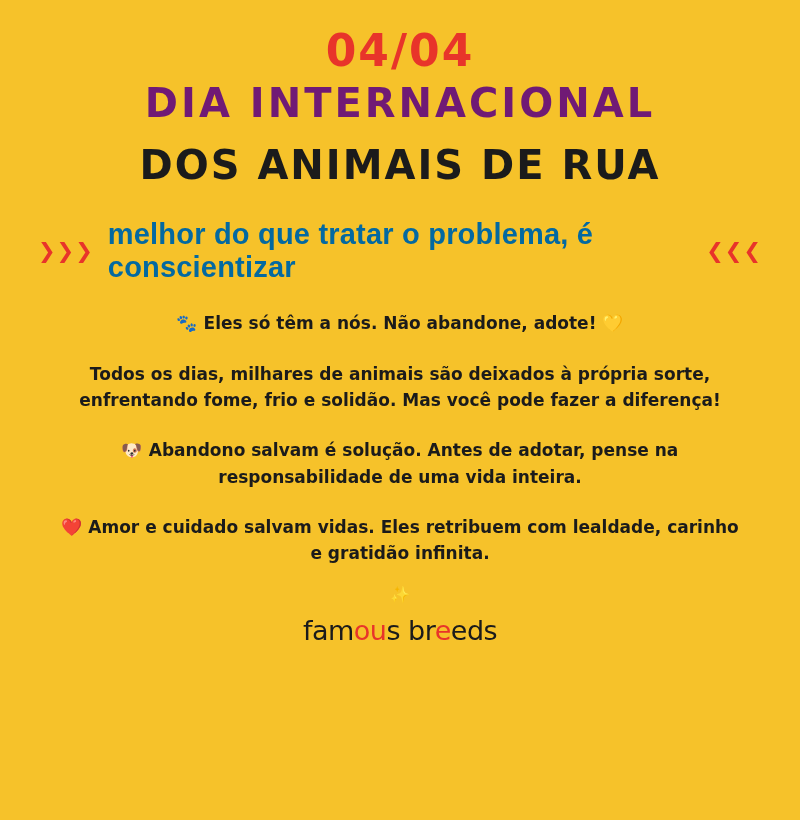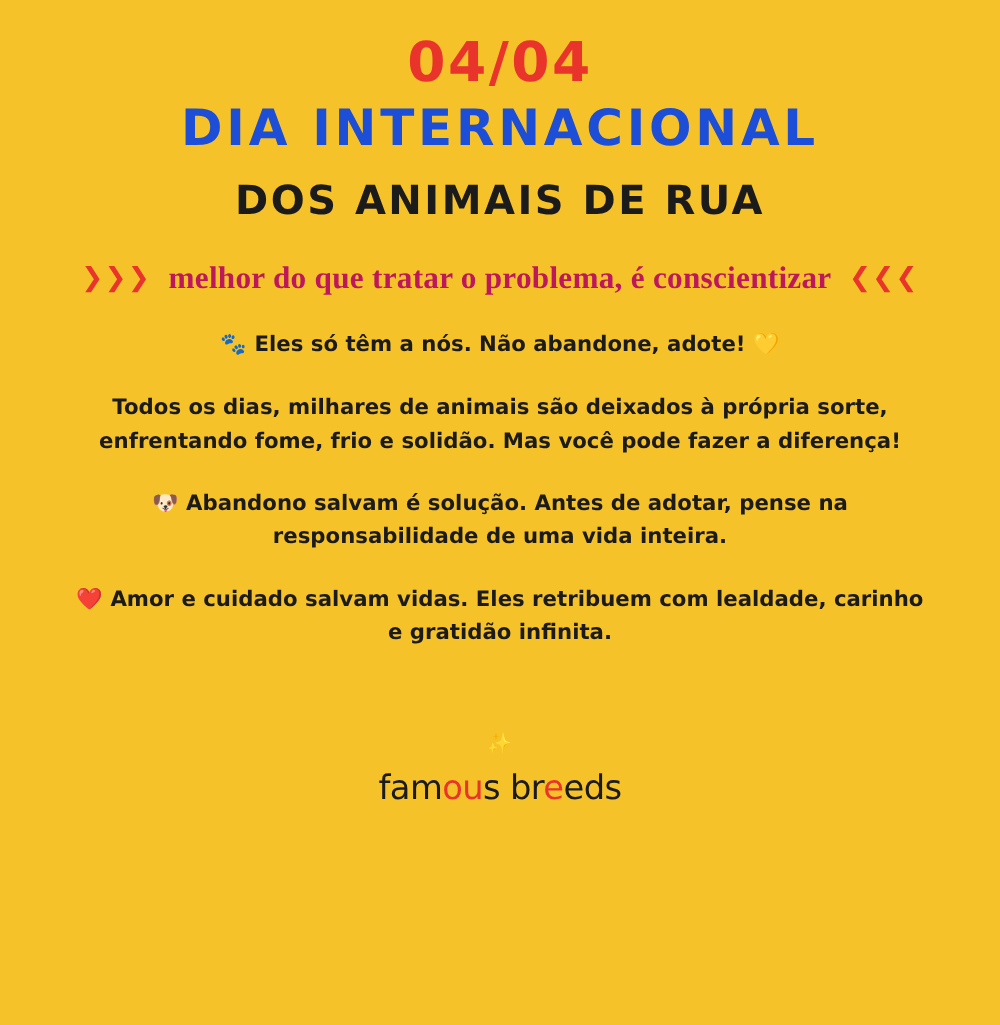--- a/index.html
+++ b/index.html
@@ -33,30 +33,30 @@
     color: #e8342a;
     text-transform: uppercase;
     line-height: 1.05;
     margin-top: 6px;
   }
   .title-line-1 {
     font-family: "DejaVu Sans", sans-serif;
     font-weight: bold;
     font-size: 40px;
     letter-spacing: 3px;
-    color: #1d4ed8;
+    color: #701a75;
     text-transform: uppercase;
     line-height: 1.15;
     margin-top: 6px;
     text-align: center;
   }
   .title-line-2 {
     font-family: "DejaVu Sans", sans-serif;
     font-weight: bold;
-    font-size: 32px;
+    font-size: 40px;
     letter-spacing: 2px;
     color: #1b1b1b;
     text-transform: uppercase;
     line-height: 1.15;
     margin-top: 16px;
     text-align: right;
   }
 
   
   .subtitle-row {
@@ -66,24 +66,24 @@
     gap: 14px;
     margin-top: 30px;
   }
   .arrows {
     color: #e8342a;
     font-size: 21px;
     letter-spacing: 1px;
     line-height: 1;
   }
   .subtitle-text {
-    font-family: Liberation Serif, serif;
+    font-family: Liberation Sans, sans-serif;
     font-weight: bold;
-    font-size: 25px;
-    color: #be185d;
+    font-size: 29px;
+    color: #0369a1;
     letter-spacing: 0.2px;
   }
 
   
   .body-block {
     width: 680px;
     margin-top: 26px;
     display: flex;
     flex-direction: column;
     align-items: center;

